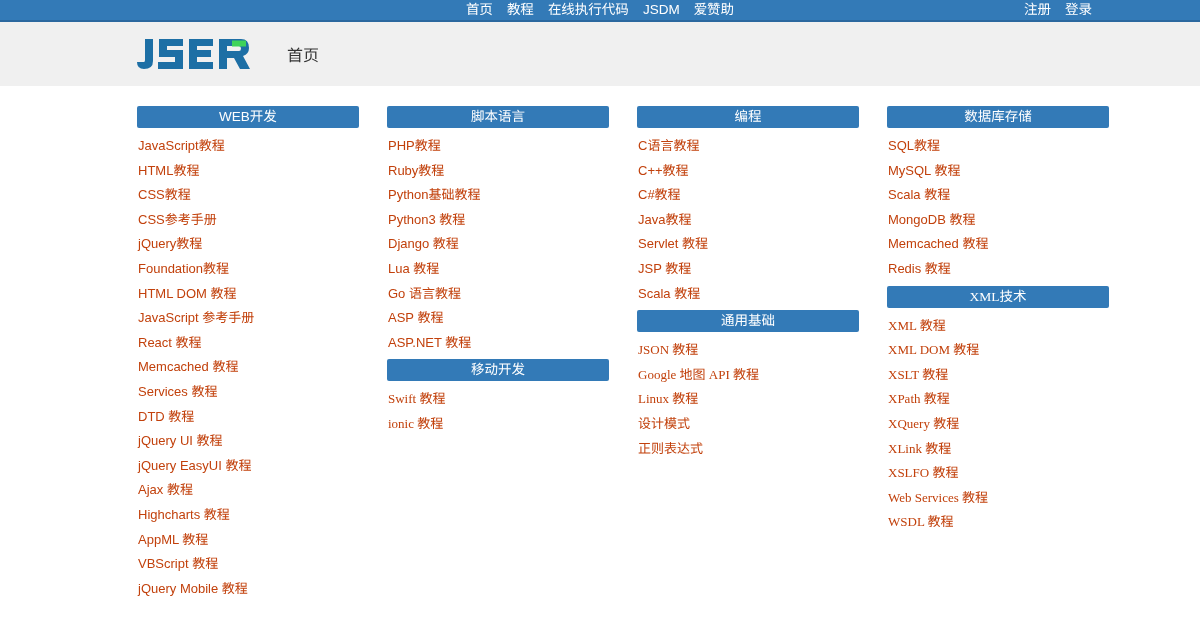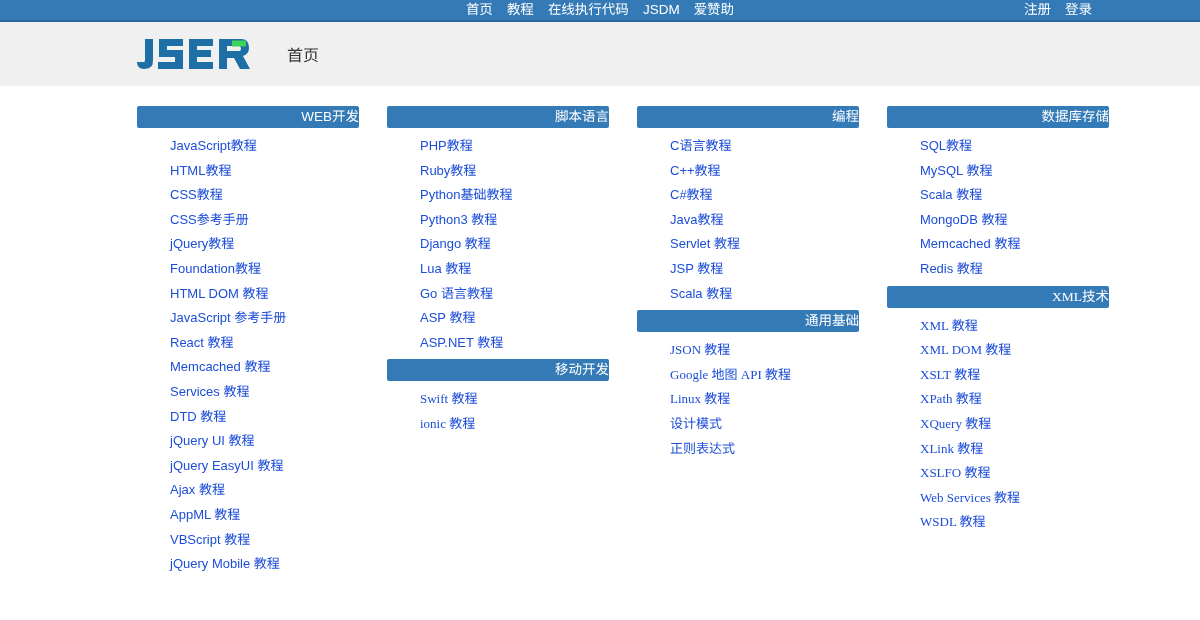--- a/index.html
+++ b/index.html
@@ -77,47 +77,46 @@
   .column {
     width: 222px;
     margin-right: 28px;
   }
   .column:last-child { margin-right: 0; }
 
   .section-title {
     background: #337ab7;
     color: #ffffff;
     font-size: 13.5px;
-    text-align: right;
+    text-align: center;
     line-height: 22px;
     height: 22px;
     border-radius: 2px;
     margin-bottom: 6px;
     white-space: nowrap;
     overflow: hidden;
   }
   .section + .section { margin-top: 4px; font-family: Liberation Serif, serif; }
 
   .link-list {
     list-style: none;
     margin: 0;
     padding: 0;
   }
   .link-list li { margin: 0; padding: 0; }
   .link-list a {
     display: block;
-    color: #1d4ed8;
+    color: #c2410c;
     font-size: 13px;
     line-height: 24.6px;
     text-decoration: none;
     padding-left: 1px;
     white-space: nowrap;
     overflow: hidden;
     text-overflow: ellipsis;
-    margin-left: 32px;
   }
 </style>
 </head>
 <body>
 
 <div class="topnav">
   <nav class="topnav-main">
       <a href="#">首页</a>
       <a href="#">教程</a>
       <a href="#">在线执行代码</a>
@@ -192,20 +191,23 @@
           <li>
             <a href="#">jQuery UI 教程</a>
           </li>
           <li>
             <a href="#">jQuery EasyUI 教程</a>
           </li>
           <li>
             <a href="#">Ajax 教程</a>
           </li>
           <li>
+            <a href="#">Highcharts 教程</a>
+          </li>
+          <li>
             <a href="#">AppML 教程</a>
           </li>
           <li>
             <a href="#">VBScript 教程</a>
           </li>
           <li>
             <a href="#">jQuery Mobile 教程</a>
           </li>
         </ul>
       </div>

